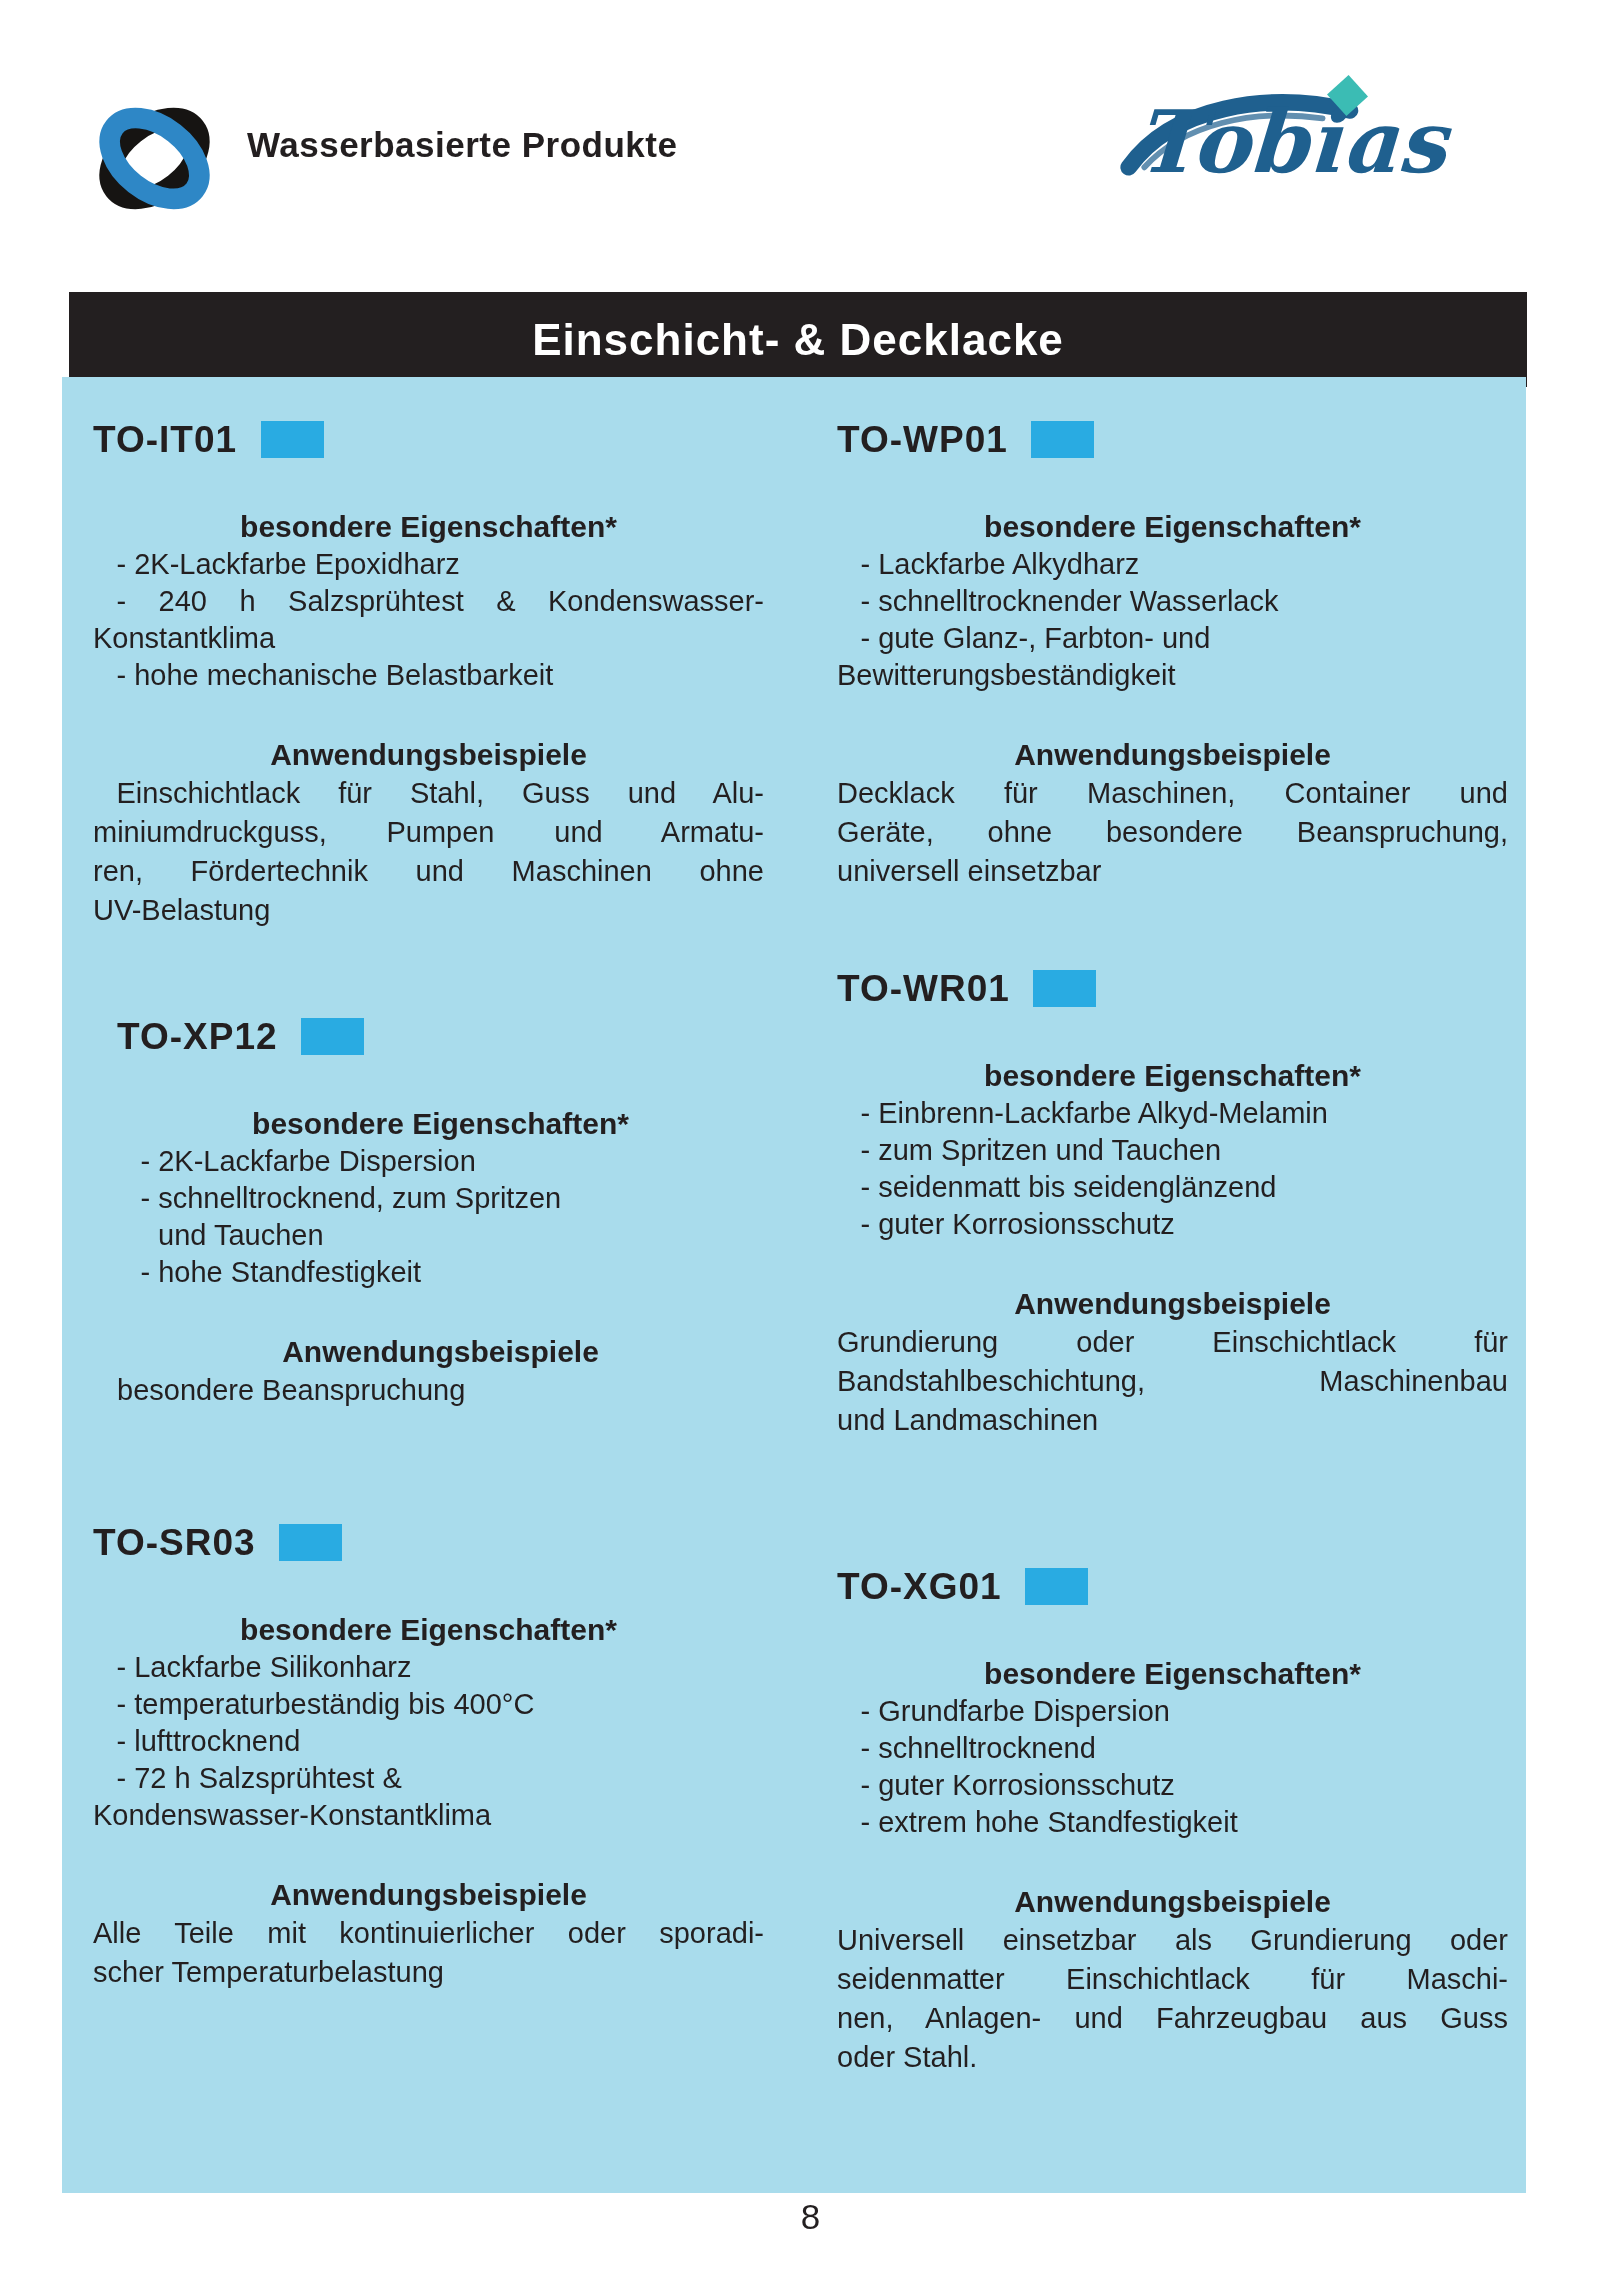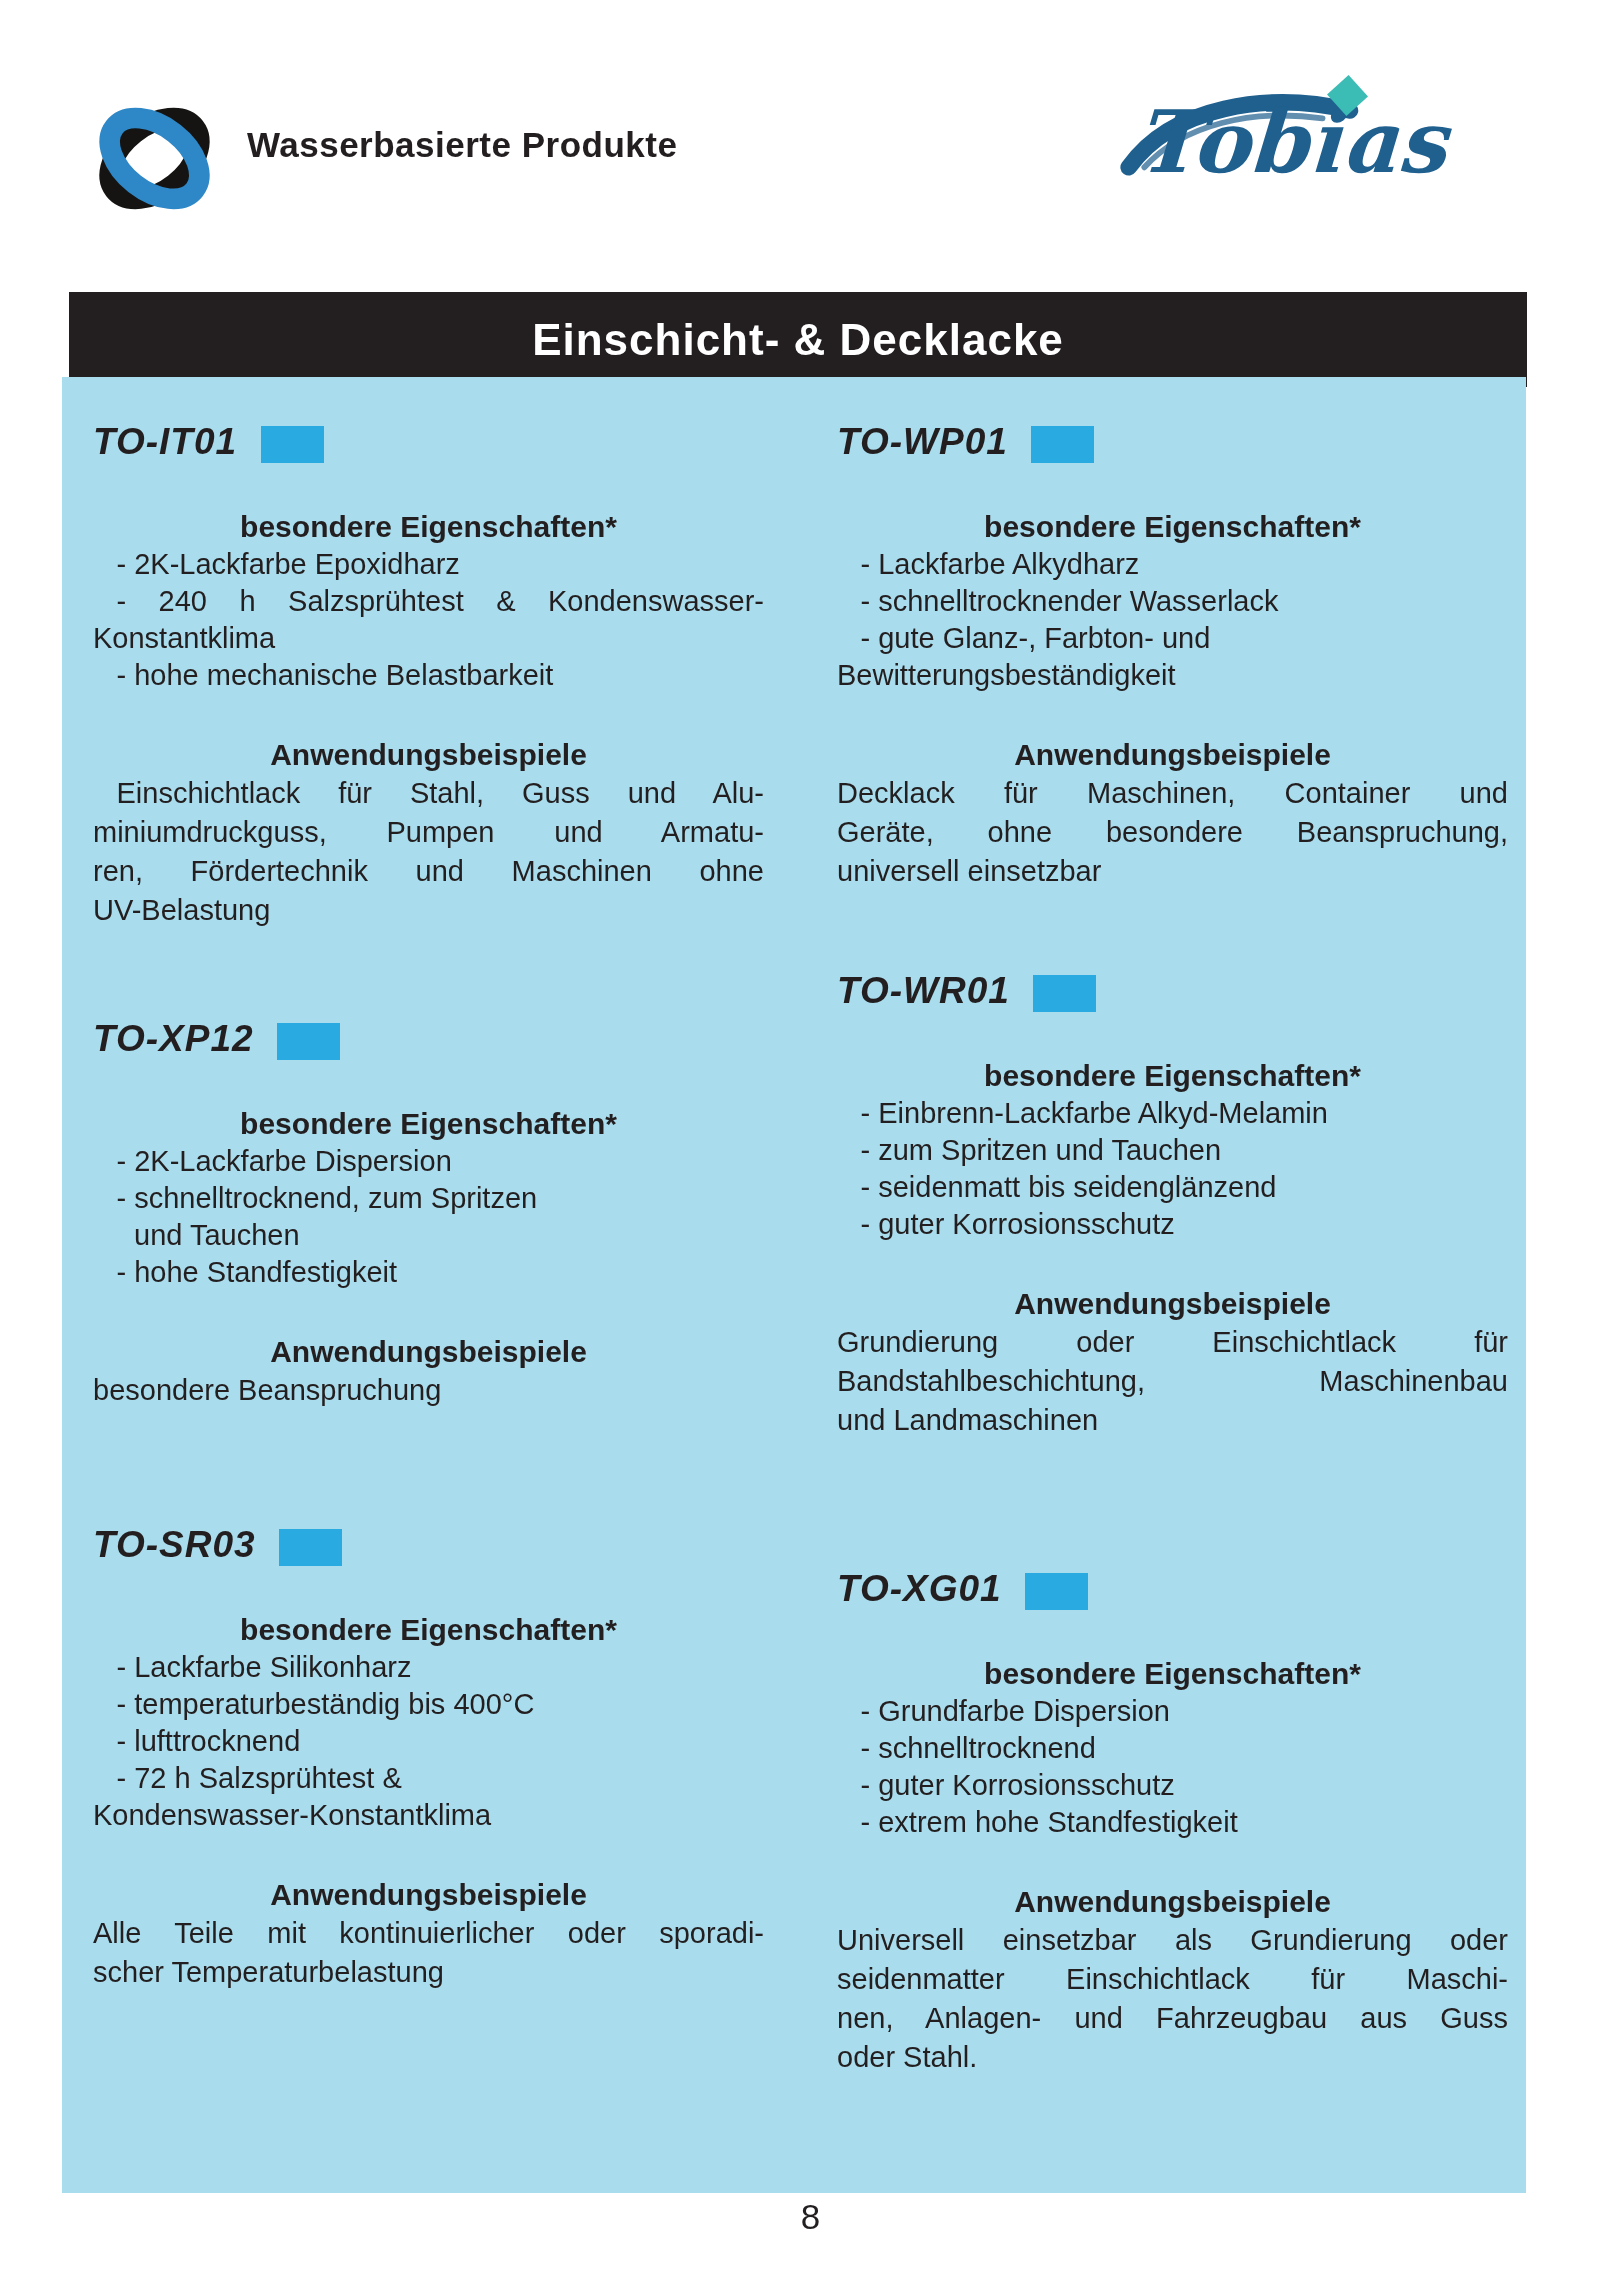--- a/index.html
+++ b/index.html
@@ -22,32 +22,32 @@
   .banner{position:absolute;left:69px;top:292px;width:1458px;height:95px;background:#231f20;
           display:flex;align-items:center;justify-content:center;}
   .banner-title{color:#ffffff;font-size:44px;font-weight:bold;letter-spacing:1px;}
 
   
   .panel{position:absolute;left:62px;top:377px;width:1464px;height:1816px;background:#a9dcec;}
   .columns{display:flex;gap:73px;padding:39px 17.6px 0 31px;}
   .col{width:671px;flex:none;}
 
   
-  .product-heading{display:flex;align-items:flex-end;gap:23.5px;height:47px;margin-bottom:44px;font-style:italic;}
+  .product-heading{display:flex;align-items:center;gap:23.5px;height:47px;margin-bottom:44px;}
   .product-name{font-size:37px;font-weight:bold;letter-spacing:1px;white-space:nowrap;}
   .swatch{width:63px;height:37px;background:#29abe2;flex:none;}
   .sec-title{font-weight:bold;font-size:30px;line-height:39px;text-align:center;}
   .line{font-size:29px;line-height:37px;}
   .app .line{line-height:39px;}
   .ind1{padding-left:23.5px;}
   .ind2{padding-left:41px;}
   .jus{text-align:justify;text-align-last:justify;}
   .app-title{margin-top:41px;}
 
-  [data-name="product-section-TO-XP12"]{margin-top:83px;}
+  [data-name="product-section-TO-XP12"]{margin-top:83px;margin-left:24px;}
   [data-name="product-section-TO-SR03"]{margin-top:109px;}
   [data-name="product-section-TO-WR01"]{margin-top:74px;}
   [data-name="product-section-TO-XG01"]{margin-top:123px;}
 
   
   .footer{position:absolute;left:0;top:2197px;width:100%;text-align:center;
           font-size:35px;color:#231f20;}
 </style>
 </head>
 <body>

